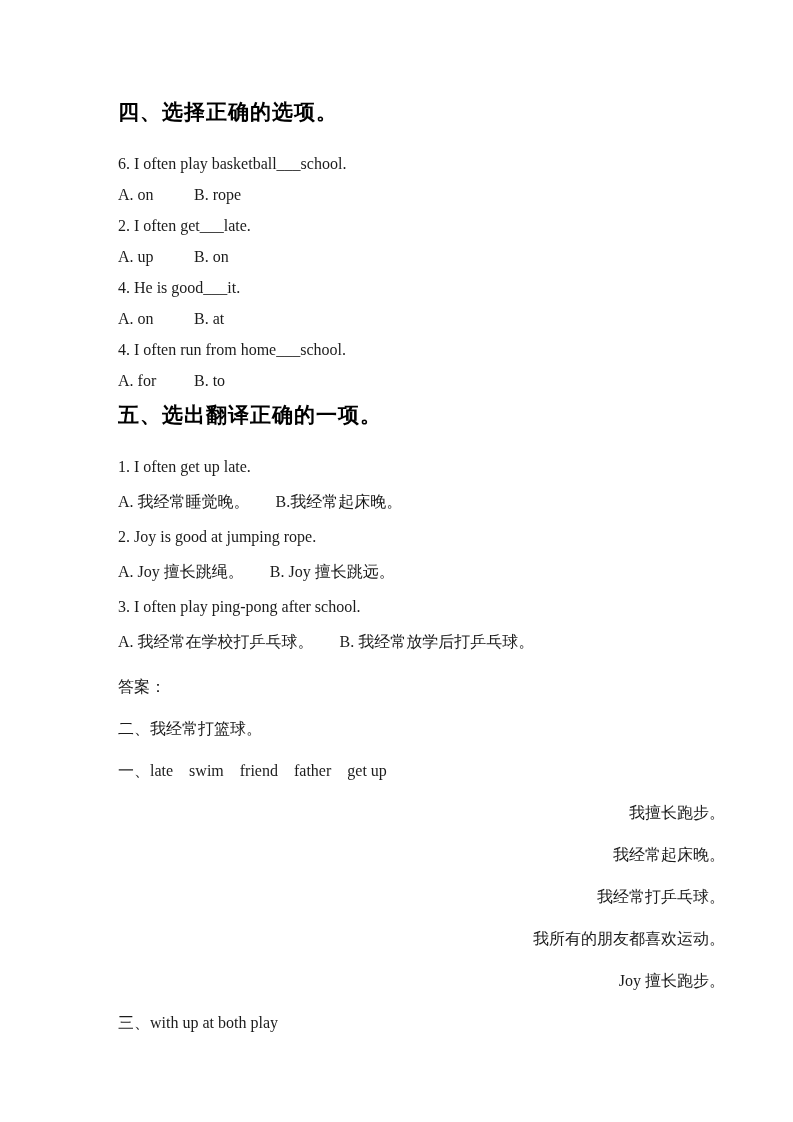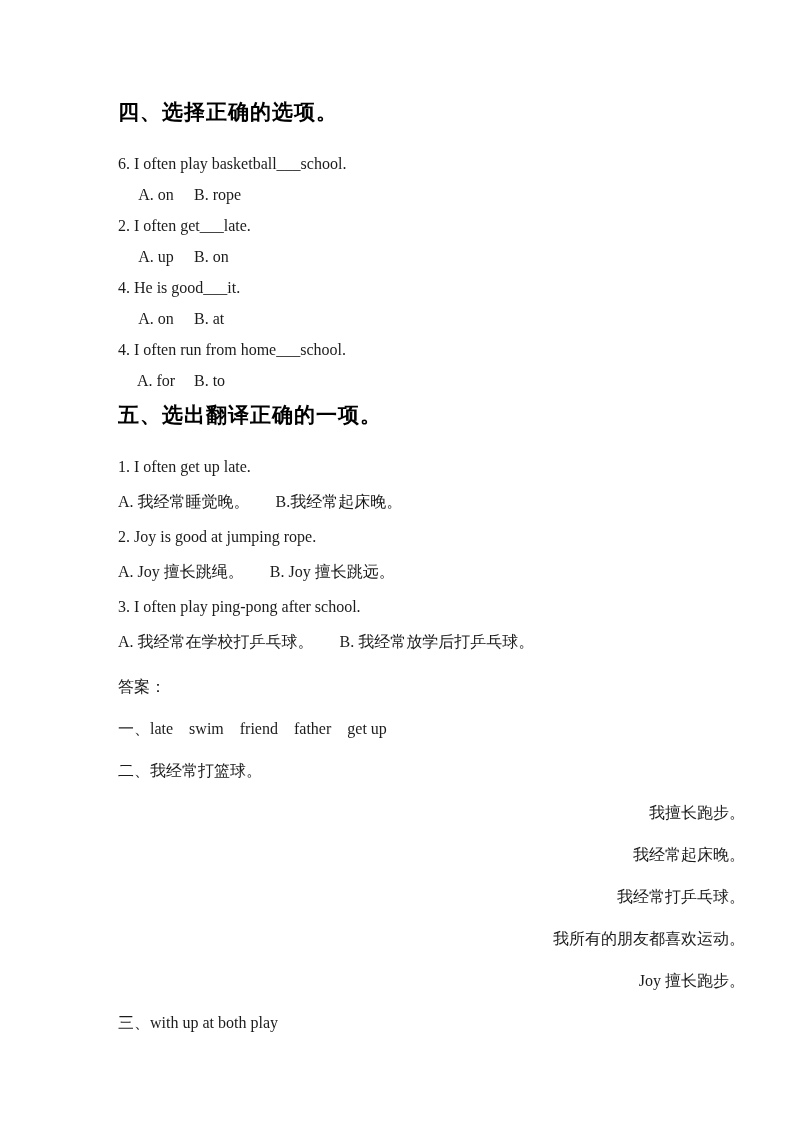--- a/index.html
+++ b/index.html
@@ -6,21 +6,21 @@
     margin: 0;
     padding: 0;
     background: #ffffff;
   }
   .page {
     position: relative;
     width: 793px;
     height: 1122px;
     box-sizing: border-box;
     background: #ffffff;
-    padding: 100px 48px 0 118px;
+    padding: 100px 68px 0 118px;
     overflow: hidden;
     font-family: "Liberation Serif", "DejaVu Serif", serif;
     font-size: 16px;
     color: #1b1b1b;
   }
   .sec-heading {
     font-family: "Liberation Sans", "DejaVu Sans", sans-serif;
     font-weight: 700;
     color: #000000;
     font-size: 21px;
@@ -40,21 +40,20 @@
     margin-bottom: 14px;
   }
   .s5 p {
     line-height: 18px;
     margin-bottom: 17px;
   }
   .opt-a4 {
     display: inline-block;
     min-width: 76px;
     white-space: pre-wrap;
-    text-align: center;
   }
   .opt-a5 {
     display: inline-block;
     margin-right: 26px;
     white-space: pre-wrap;
   }
   .answers p {
     line-height: 18px;
     margin-bottom: 24px;
   }
@@ -95,22 +94,22 @@
 
     <p>2. Joy is good at jumping rope.</p>
     <p><span class="opt-a5">A. Joy 擅长跳绳。</span><span>B. Joy 擅长跳远。</span></p>
 
     <p>3. I often play ping-pong after school.</p>
     <p><span class="opt-a5">A. 我经常在学校打乒乓球。</span><span>B. 我经常放学后打乒乓球。</span></p>
   </div>
 
   <div class="answers">
     <p class="answers-label">答案：</p>
+    <p>二、我经常打篮球。</p>
     <p>一、late    swim    friend    father    get up</p>
-    <p>二、我经常打篮球。</p>
     <p class="indent">我擅长跑步。</p>
     <p class="indent">我经常起床晚。</p>
     <p class="indent">我经常打乒乓球。</p>
     <p class="indent">我所有的朋友都喜欢运动。</p>
     <p class="indent">Joy 擅长跑步。</p>
     <p>三、with up at both play</p>
   </div>
 
 </div>
 

